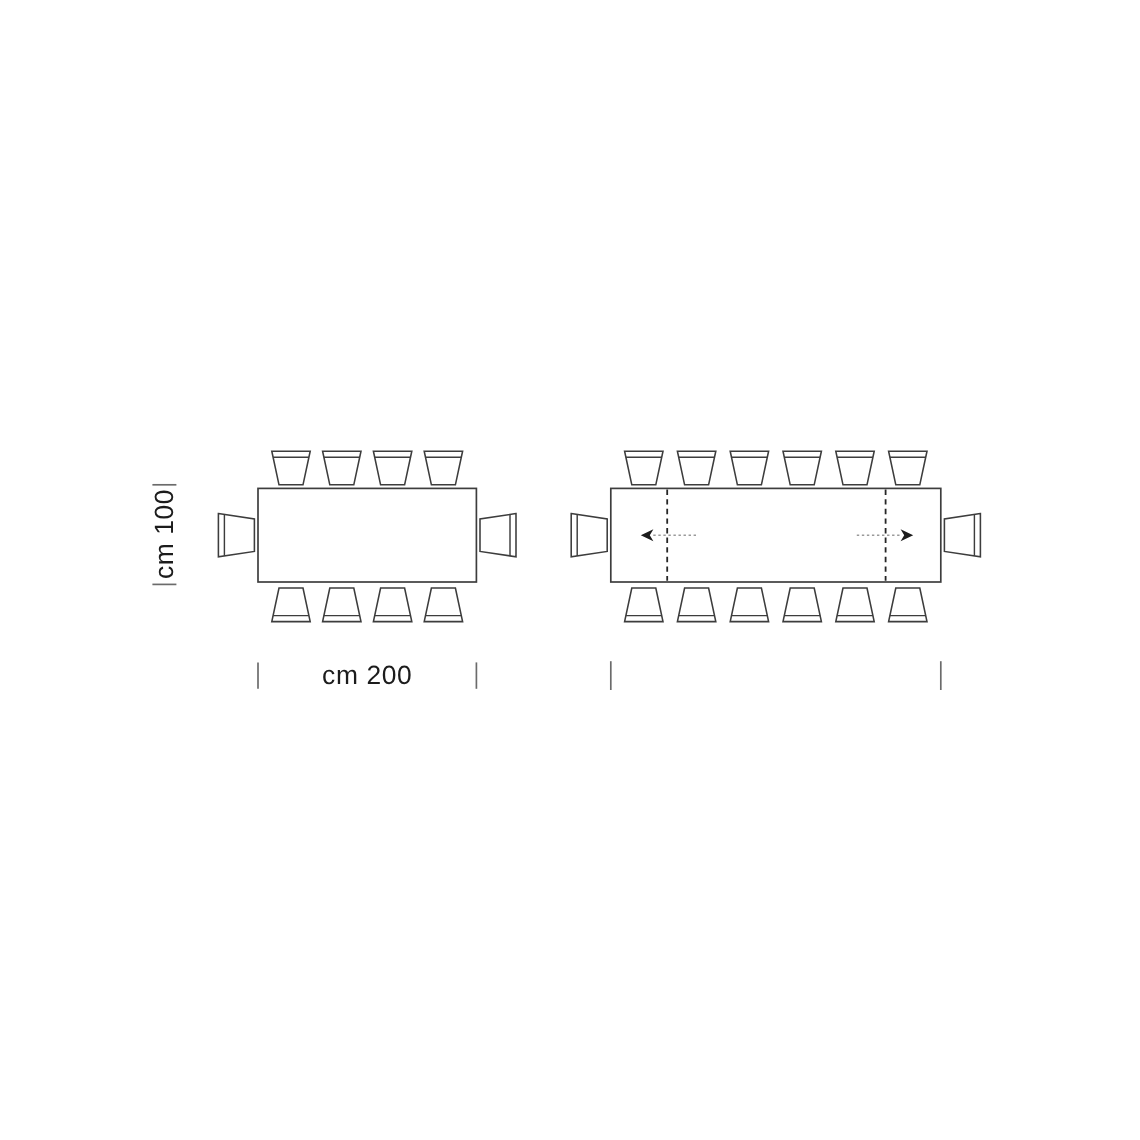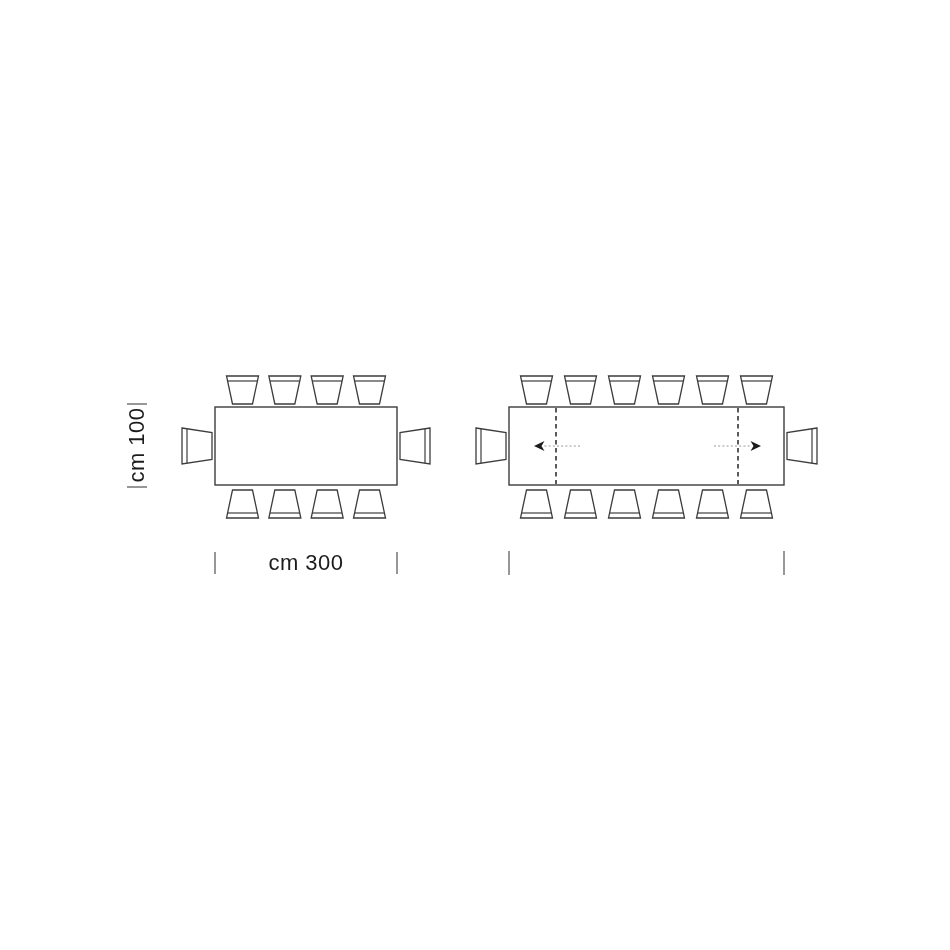--- a/index.html
+++ b/index.html
@@ -110,14 +110,14 @@
         <line x1="738" y1="408" x2="738" y2="484" stroke="#262626" stroke-width="1.5" fill="none" stroke-linecap="butt" stroke-dasharray="4.5 3.5"></line>
         <line x1="580" y1="446" x2="544" y2="446" stroke="#9a9a9a" stroke-width="1.2" fill="none" stroke-linecap="butt" stroke-dasharray="2 2.2"></line>
         <polygon points="534,446 544.5,441 541.5,446 544.5,451" fill="#1c1c1c" stroke="none" stroke-width="0" stroke-linejoin="miter"></polygon>
         <line x1="714" y1="446" x2="751" y2="446" stroke="#9a9a9a" stroke-width="1.2" fill="none" stroke-linecap="butt" stroke-dasharray="2 2.2"></line>
         <polygon points="761,446 750.5,441 753.5,446 750.5,451" fill="#1c1c1c" stroke="none" stroke-width="0" stroke-linejoin="miter"></polygon>
         <line x1="509" y1="551" x2="509" y2="575" stroke="#6b6b6b" stroke-width="1.4" fill="none" stroke-linecap="butt"></line>
         <line x1="784" y1="551" x2="784" y2="575" stroke="#6b6b6b" stroke-width="1.4" fill="none" stroke-linecap="butt"></line>
       </g>
     </svg>
   <div class="dim-label dim-depth">cm 100</div>
-  <div class="dim-label dim-width">cm 300</div>
+  <div class="dim-label dim-width">cm 200</div>
 </div>
 
 </body></html>

